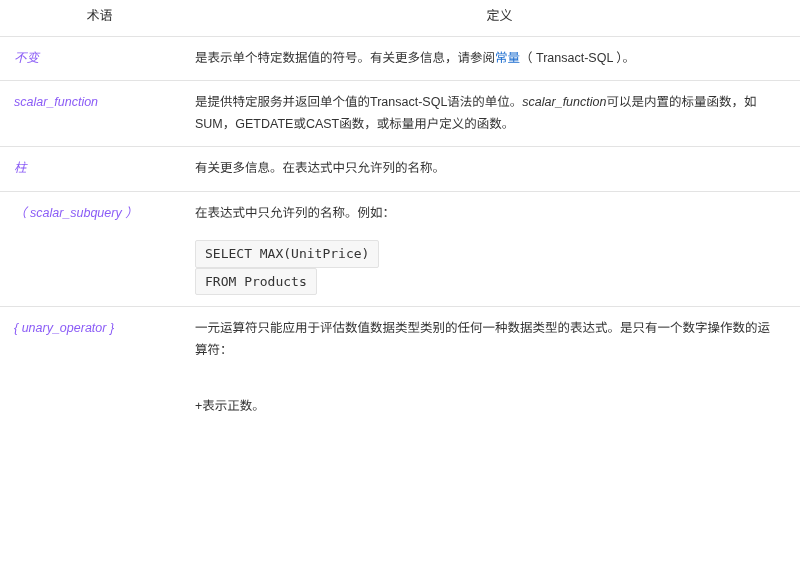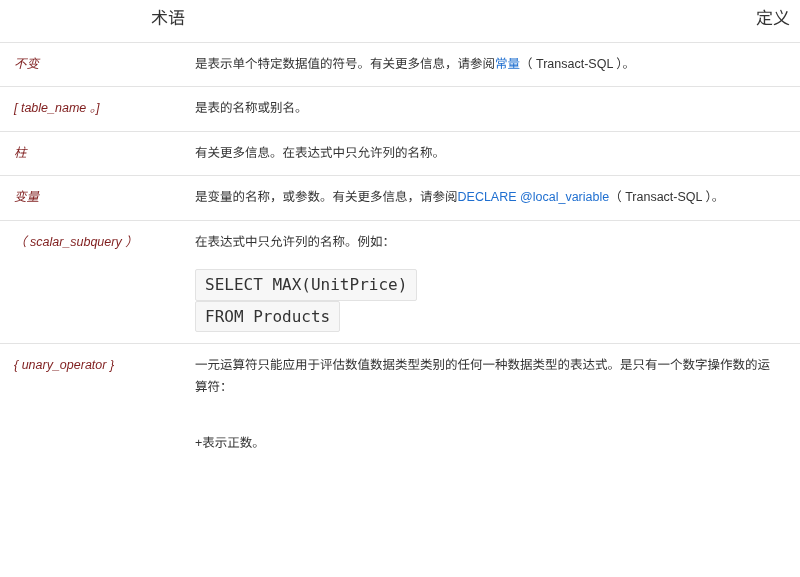--- a/index.html
+++ b/index.html
@@ -19,23 +19,23 @@
   .doc-table {
     width: 800px;
     border-collapse: collapse;
     table-layout: fixed;
   }
 
   .doc-table col.col-term { width: 195px; }
   .doc-table col.col-def  { width: 605px; }
 
   .doc-table th {
-    text-align: right;
+    text-align: center;
     font-weight: normal;
-    font-size: 17px;
+    font-size: 13px;
     color: #333333;
     padding: 6px 10px 10px 14px;
     vertical-align: top;
     line-height: 1.5;
   }
 
   .doc-table td {
     text-align: left;
     font-size: 12.5px;
     color: #333333;
@@ -45,21 +45,21 @@
     border-top: 1px solid #e3e3e3;
   }
 
   .doc-table td.def-cell {
     padding-left: 0;
     padding-right: 18px;
   }
 
   .term-label {
     font-style: italic;
-    color: #7f1d1d;
+    color: #8b5cf6;
     white-space: nowrap;
   }
 
   .doc-link {
     color: #1f6fd0;
     text-decoration: none;
     cursor: pointer;
   }
 
   .inline-em {
@@ -69,21 +69,21 @@
   .para {
     margin: 0;
   }
   .para + .para {
     margin-top: 35px;
   }
 
   .code-block {
     display: inline-block;
     font-family: "DejaVu Sans Mono", "Liberation Mono", monospace;
-    font-size: 16px;
+    font-size: 13px;
     color: #333333;
     background: #f7f7f7;
     border: 1px solid #e2e2e2;
     border-radius: 2px;
     padding: 4px 9px;
     line-height: 1.35;
     white-space: pre;
   }
   .code-wrap {
   }
@@ -106,35 +106,29 @@
     </tr>
   </thead>
   <tbody id="table-body">
       <tr>
         <td><span class="term-label">不变</span></td>
         <td class="def-cell">
           <p class="para"><span>是表示单个特定数据值的符号。有关更多信息，请参阅</span><a class="doc-link">常量</a><span>（ Transact-SQL ）。</span></p>
         </td>
       </tr>
       <tr>
-        <td><span class="term-label">[ table_name 。]</span></td>
+        <td><span class="term-label">scalar_function</span></td>
         <td class="def-cell">
-          <p class="para"><span>是表的名称或别名。</span></p>
+          <p class="para"><span>是提供特定服务并返回单个值的Transact-SQL语法的单位。</span><span class="inline-em">scalar_function</span><span>可以是内置的标量函数，如SUM，GETDATE或CAST函数，或标量用户定义的函数。</span></p>
         </td>
       </tr>
       <tr>
         <td><span class="term-label">柱</span></td>
         <td class="def-cell">
           <p class="para"><span>有关更多信息。在表达式中只允许列的名称。</span></p>
-        </td>
-      </tr>
-      <tr>
-        <td><span class="term-label">变量</span></td>
-        <td class="def-cell">
-          <p class="para"><span>是变量的名称，或参数。有关更多信息，请参阅</span><a class="doc-link">DECLARE @local_variable</a><span>（ Transact-SQL ）。</span></p>
         </td>
       </tr>
       <tr>
         <td><span class="term-label">（ scalar_subquery ）</span></td>
         <td class="def-cell">
           <p class="para"><span>在表达式中只允许列的名称。例如：</span></p>
           <div class="code-wrap first"><code class="code-block">SELECT MAX(UnitPrice)</code></div>
           <div class="code-wrap"><code class="code-block">FROM Products</code></div>
         </td>
       </tr>

